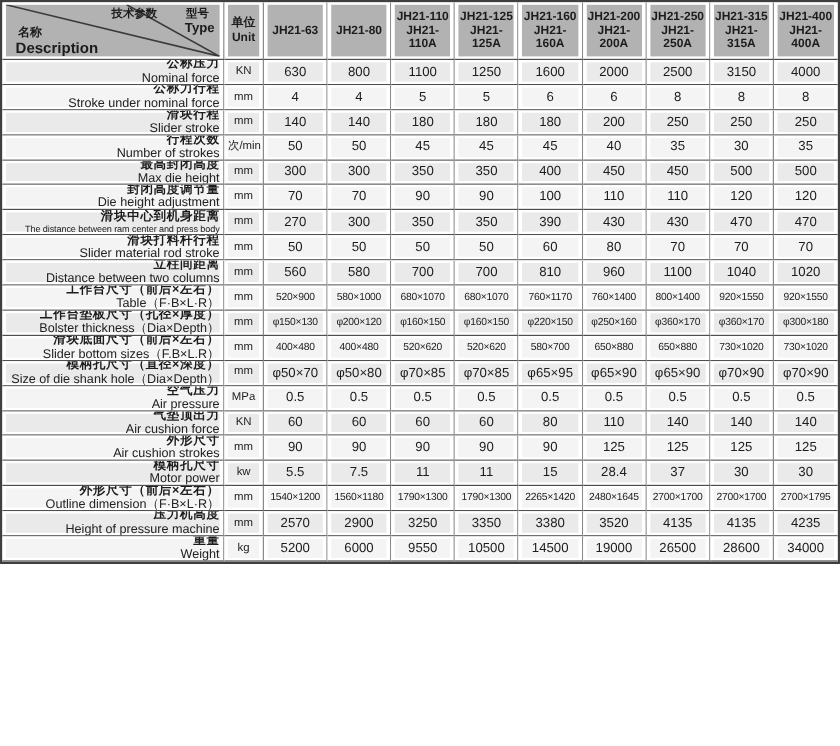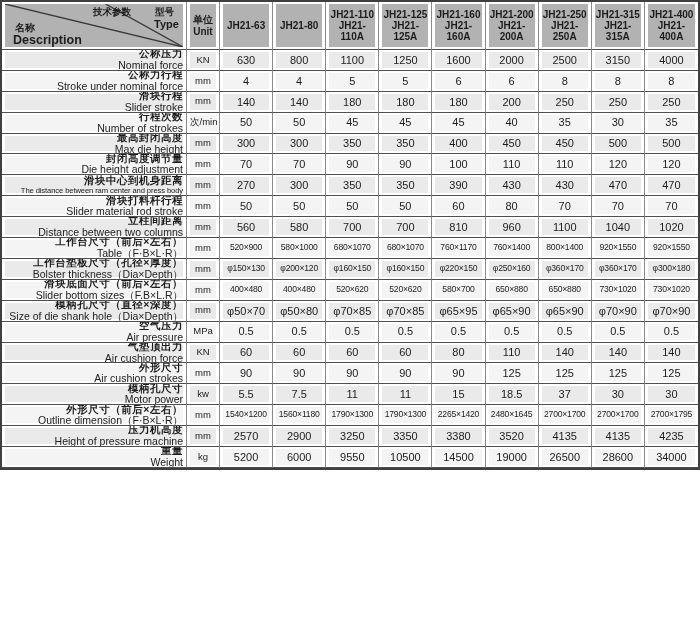--- a/index.html
+++ b/index.html
@@ -709,21 +709,21 @@
       <div class="cell row-odd val">
         <div class="pad">11</div>
       </div>
       <div class="cell row-odd val">
         <div class="pad">11</div>
       </div>
       <div class="cell row-odd val">
         <div class="pad">15</div>
       </div>
       <div class="cell row-odd val">
-        <div class="pad">18.5</div>
+        <div class="pad">28.4</div>
       </div>
       <div class="cell row-odd val">
         <div class="pad">37</div>
       </div>
       <div class="cell row-odd val">
         <div class="pad">30</div>
       </div>
       <div class="cell row-odd val">
         <div class="pad">30</div>
       </div>

